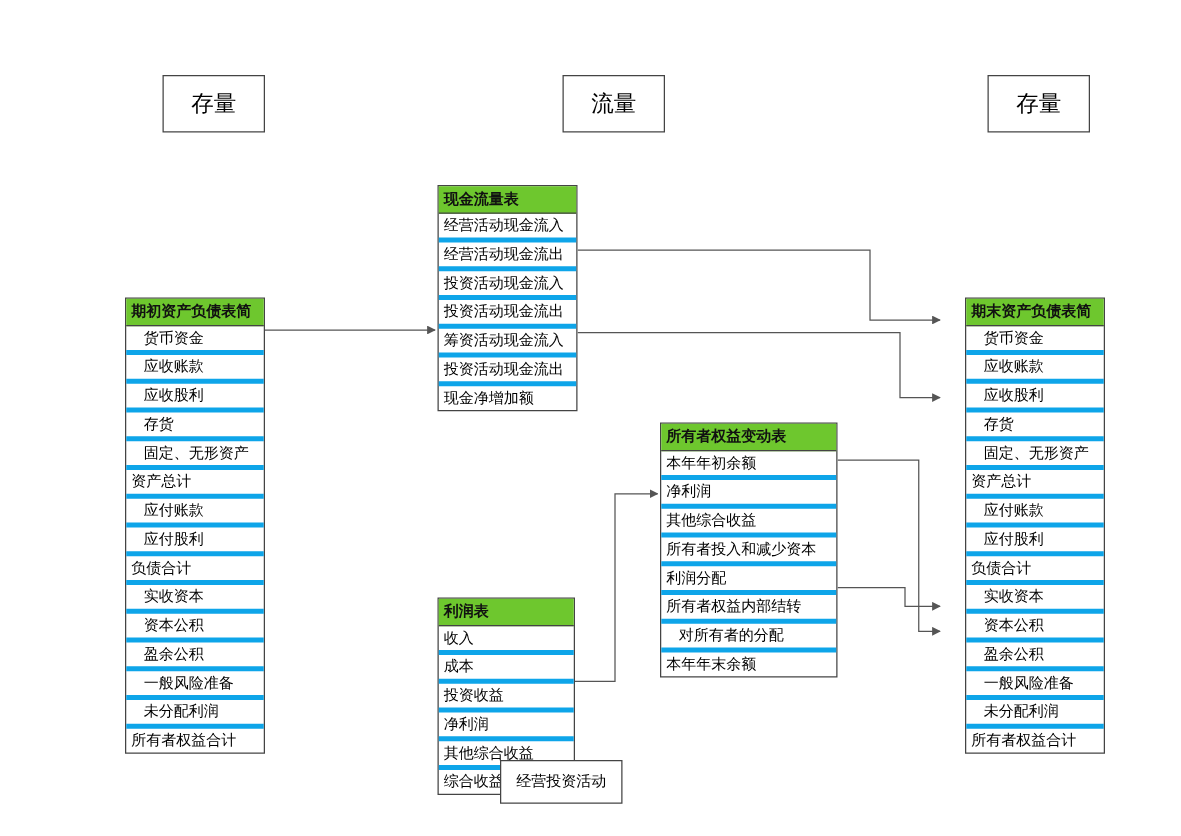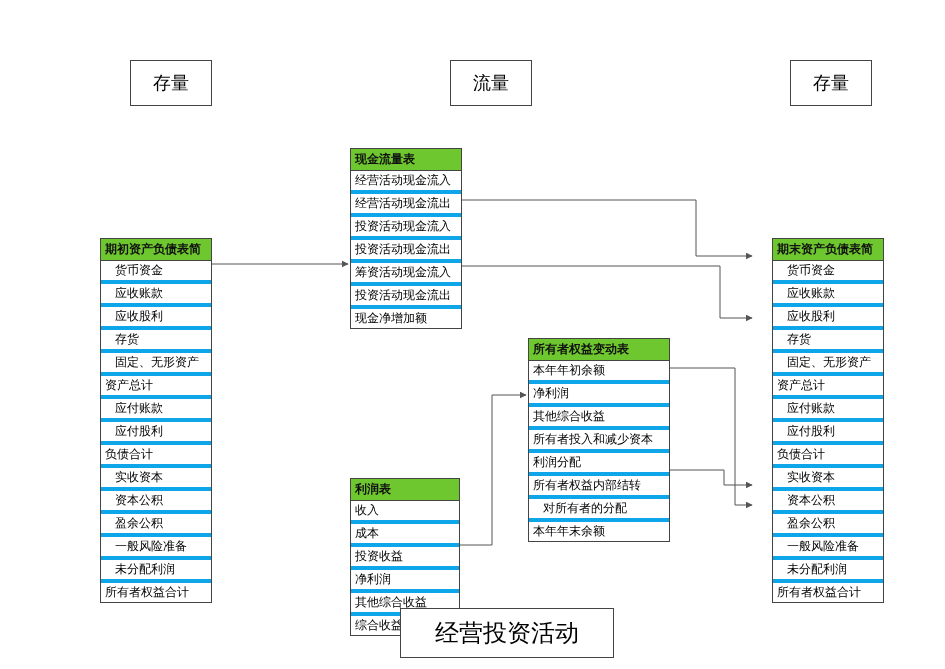--- a/index.html
+++ b/index.html
@@ -9,21 +9,21 @@
     font-size:12px;
   }
   #canvas { position:relative; width:902px; height:669px; }
   .big-label {
     position:absolute;
     border:1px solid #444;
     padding:10px 22px;
     font-size:18px;
     background:#fff;
   }
-  .big-label-wide { font-size:24px; padding:8px 34px; }
+  .big-label-wide { font-size:12px; padding:8px 12px; }
   .tbl {
     position:absolute;
     border:1px solid #444;
     background:#fff;
   }
   .tbl .hdr {
     background:#6ec72e;
     color:#111;
     font-weight:bold;
     text-align:left;

